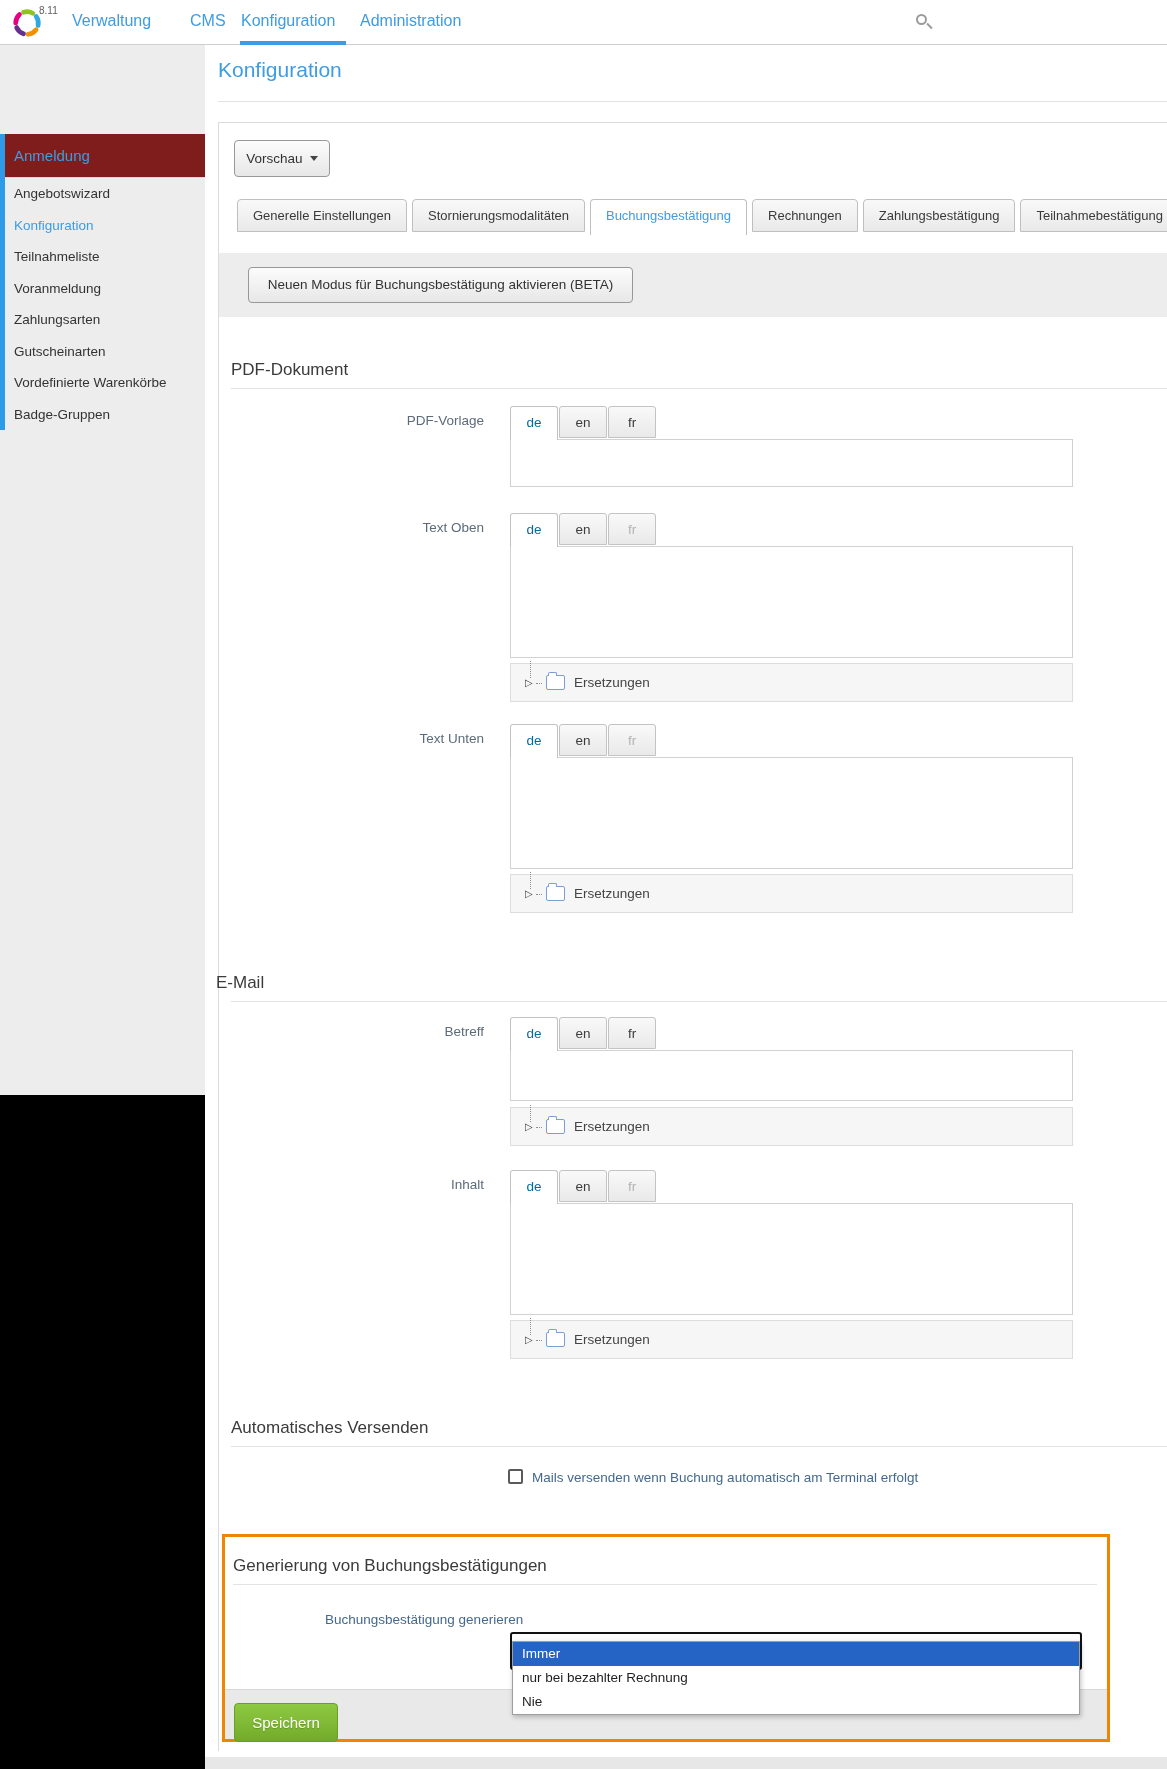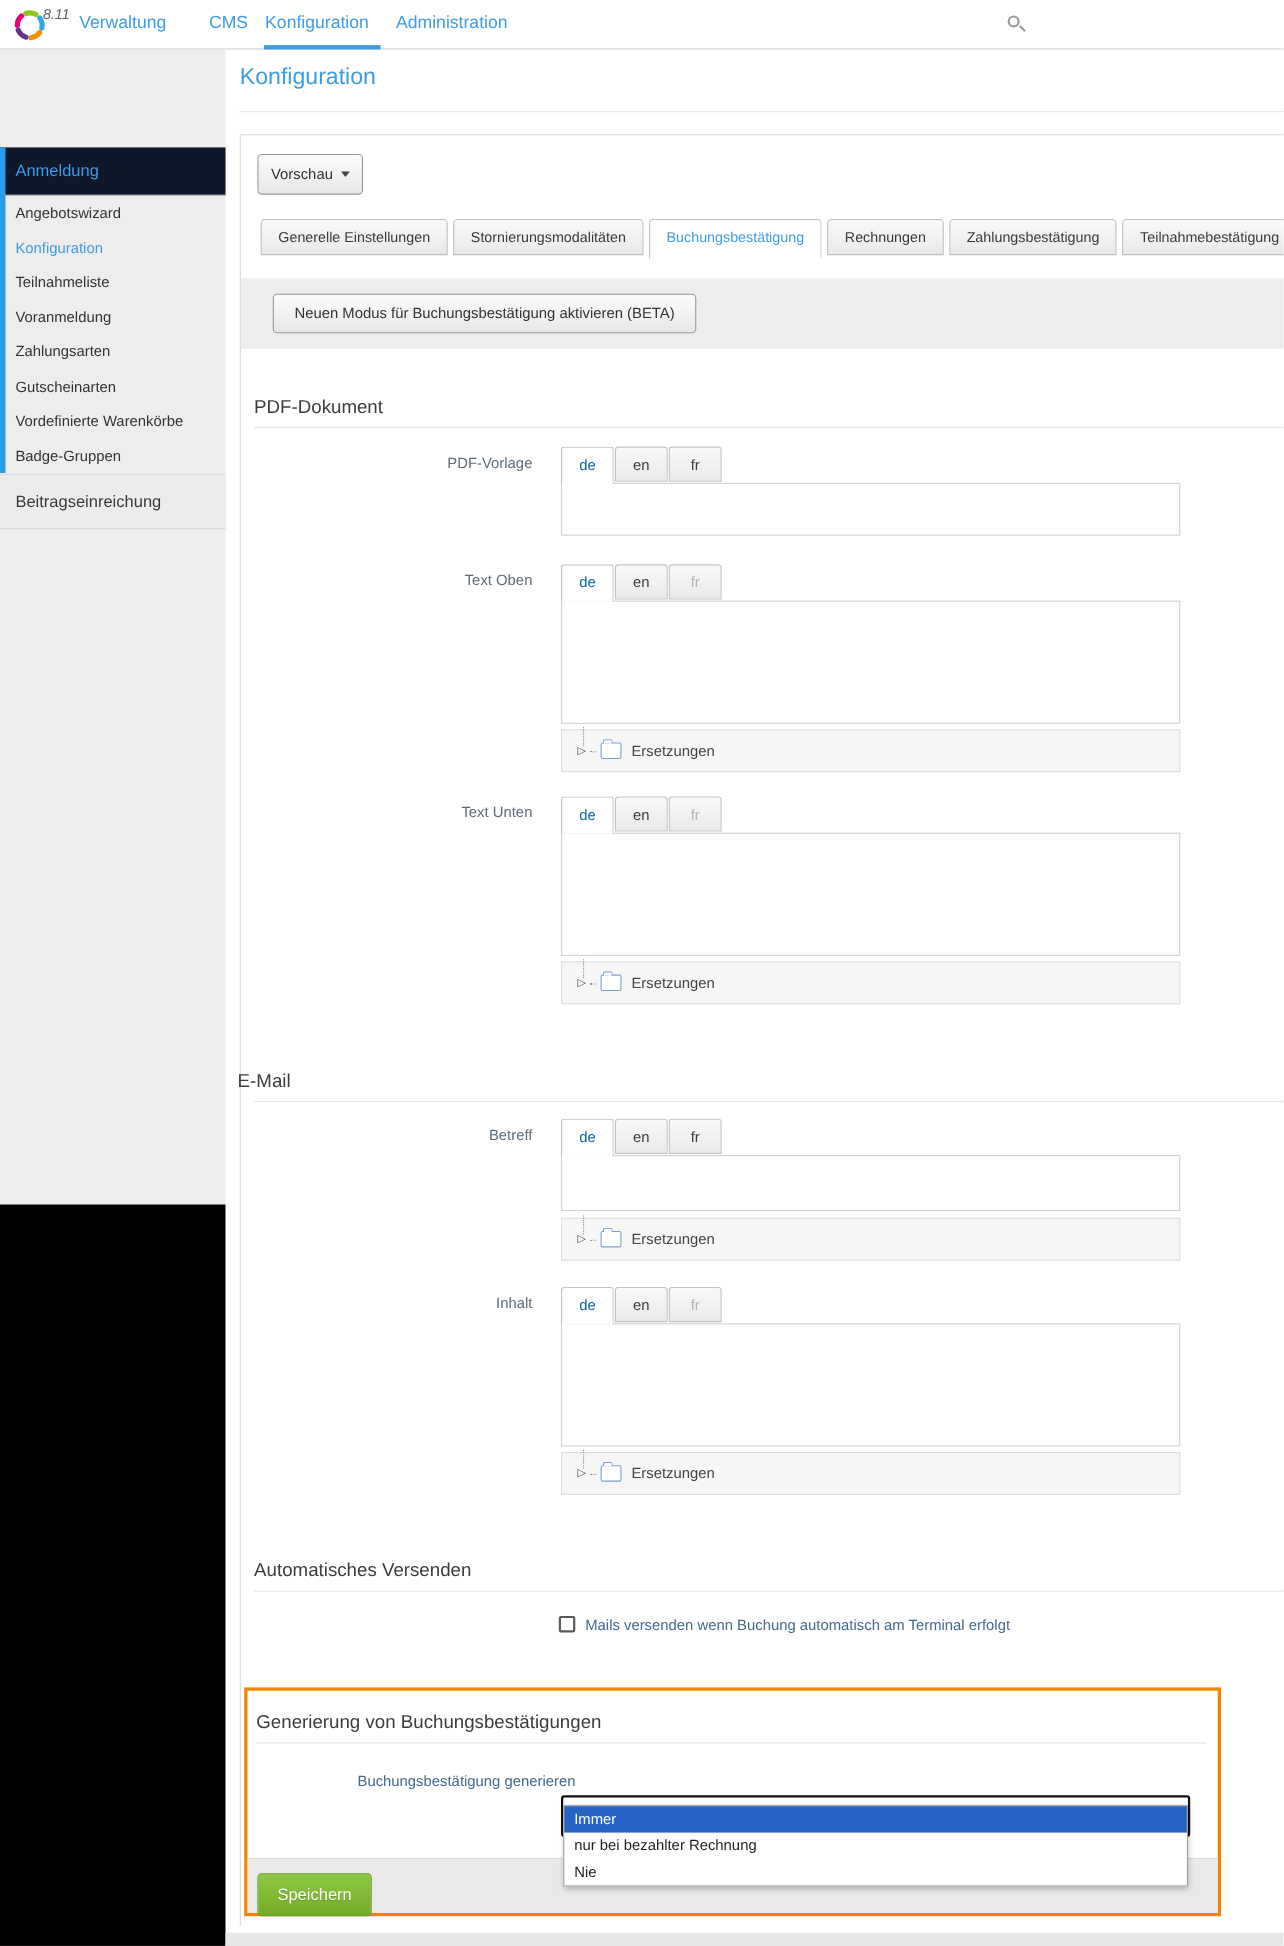--- a/index.html
+++ b/index.html
@@ -8,26 +8,26 @@
   .abs{position:absolute;box-sizing:border-box;}
 
   
   .topbar{left:0;top:0;width:1167px;height:45px;background:#fff;border-bottom:1px solid #cfcfcf;z-index:20;}
   .navlink{top:12px;font-size:16px;color:#3d9ce4;cursor:pointer;white-space:nowrap;}
   .nav-underline{height:4px;background:#3d9ce4;top:41px;}
   .searchbox{left:507px;top:6px;width:438px;height:33px;border:1px solid #b7b7b7;background:#fff;
              font-size:15.5px;color:#757575;padding:0 34px 0 12px;outline:none;font-family:inherit;}
   .mag{left:916px;top:14px;width:11px;height:11px;border:2px solid #9b9b9b;border-radius:50%;}
   .mag-handle{left:926px;top:25px;width:7px;height:2px;background:#9b9b9b;transform:rotate(45deg);}
-  .version{left:39px;top:5px;font-size:13px;color:#5f5f5f;font-style:italic;}
+  .version{left:39px;top:5px;font-size:10px;color:#5f5f5f;}
 
   
   .sidebar{left:0;top:45px;width:205px;height:1050px;background:#ededed;}
   .side-head{left:0;width:205px;font-size:15px;color:#3a3a3a;padding-left:14px;background:#ececec;border-bottom:1px solid #d9d9d9;cursor:pointer;}
-  .side-active-row{left:0;top:89px;width:205px;height:44px;line-height:44px;background:#0f172a;color:#3d9ce4;
+  .side-active-row{left:0;top:89px;width:205px;height:44px;line-height:44px;background:#7f1d1d;color:#3d9ce4;
                    font-size:15px;padding-left:14px;border-bottom:1px solid #d9d9d9;cursor:pointer;}
   .blue-bar{left:0;top:89px;width:5px;height:296px;background:#2e9be8;}
   .side-item{left:5px;width:200px;height:31.5px;line-height:31.5px;font-size:13.5px;color:#333;padding-left:9px;cursor:pointer;white-space:nowrap;}
   .side-item.blue{color:#3d9ce4;}
   .black-block{left:0;top:1095px;width:205px;height:674px;background:#000;}
 
   
   .page-title{left:218px;top:58px;font-size:21px;color:#3d9ce4;}
   .hr{height:1px;background:#e3e3e3;}
   .panel-top{left:218px;top:122px;width:949px;height:1px;background:#dcdcdc;}
@@ -129,21 +129,20 @@
   <div class="abs side-active-row">Anmeldung</div>
   <div class="abs blue-bar"></div>
   <div class="abs side-item" style="top:133px">Angebotswizard</div>
   <div class="abs side-item blue" style="top:164.5px">Konfiguration</div>
   <div class="abs side-item" style="top:196px">Teilnahmeliste</div>
   <div class="abs side-item" style="top:227.5px">Voranmeldung</div>
   <div class="abs side-item" style="top:259px">Zahlungsarten</div>
   <div class="abs side-item" style="top:290.5px">Gutscheinarten</div>
   <div class="abs side-item" style="top:322px">Vordefinierte Warenkörbe</div>
   <div class="abs side-item" style="top:353.5px">Badge-Gruppen</div>
-  <div class="abs side-head" style="top:386px;height:50px;line-height:50px;border-top:1px solid #d9d9d9">Beitragseinreichung</div>
 </div>
 <div class="abs black-block"></div>
 
 <div class="abs page-title">Konfiguration</div>
 <div class="abs hr" style="left:218px;top:101px;width:949px"></div>
 <div class="abs panel-top"></div>
 <div class="abs panel-left"></div>
 
 <div class="abs btn" style="left:234px;top:140px;width:96px;height:37px;line-height:35px">
   <span>Vorschau</span><span class="caret"></span>

